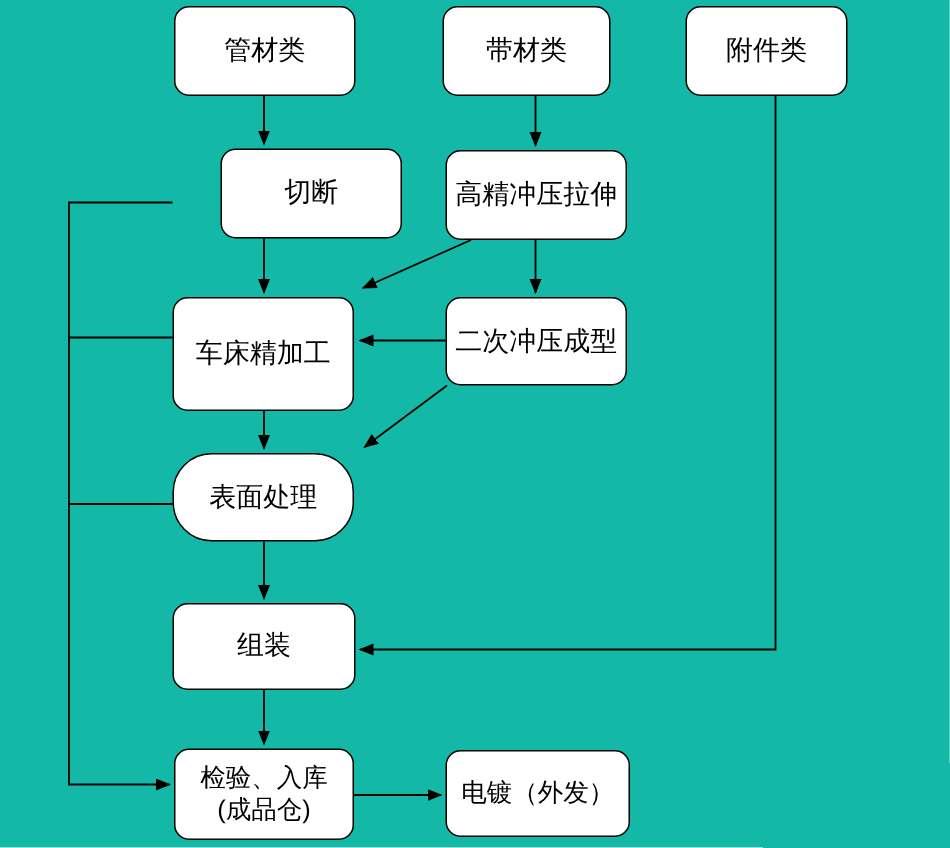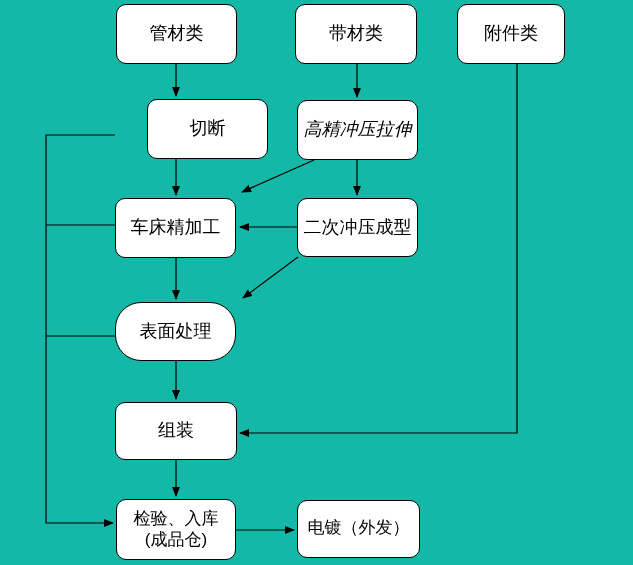--- a/index.html
+++ b/index.html
@@ -73,36 +73,36 @@
     <line x1="176" y1="460" x2="176" y2="496" marker-end="url(#arrow)"></line>
     <line x1="236" y1="530" x2="294" y2="530" marker-end="url(#arrow)"></line>
     <polyline points="517,64 517,433 240,433" marker-end="url(#arrow)"></polyline>
     <polyline points="115,135 46,135 46,523 113,523" marker-end="url(#arrow)"></polyline>
     <line x1="115" y1="225" x2="46" y2="225"></line>
     <line x1="115" y1="336" x2="46" y2="336"></line>
   </svg>
 
   <div class="node" style="left:116px; top:4px; width:121px; height:60px;">管材类</div>
 
-  <div class="node" style="left:295px; top:4px; width:122px; height:60px;">带材类</div>
+  <div class="node" style="left:295px; top:4px; width:112px; height:60px;">带材类</div>
 
   <div class="node" style="left:457px; top:4px; width:108px; height:60px;">附件类</div>
 
   <div class="node" style="left:115px; top:99px; width:121px; height:60px;margin-left:32px;">切断</div>
 
-  <div class="node" style="left:297px; top:100px; width:121px; height:60px;font-style:italic;">高精冲压拉伸</div>
+  <div class="node" style="left:297px; top:100px; width:121px; height:60px;">高精冲压拉伸</div>
 
-  <div class="node" style="left:115px; top:198px; width:121px; height:60px;">车床精加工</div>
+  <div class="node" style="left:115px; top:198px; width:121px; height:76px;">车床精加工</div>
 
   <div class="node" style="left:297px; top:198px; width:121px; height:59px;border-radius:10px;">二次冲压成型</div>
 
   <div class="node" style="left:115px; top:302px; width:121px; height:59px;border-radius:26px;">表面处理</div>
 
   <div class="node" style="left:115px; top:402px; width:122px; height:58px;">组装</div>
 
   <div class="node small" style="left:116px; top:499px; width:120px; height:61px;">
     <span>检验、入库</span>
     <span>(成品仓)</span>
   </div>
 
-  <div class="node small" style="left:297px; top:500px; width:123px; height:58px;font-family:Liberation Mono, monospace;">电镀（外发）</div>
+  <div class="node small" style="left:297px; top:500px; width:123px; height:58px;">电镀（外发）</div>
 
 </div>
 
 </body></html>

